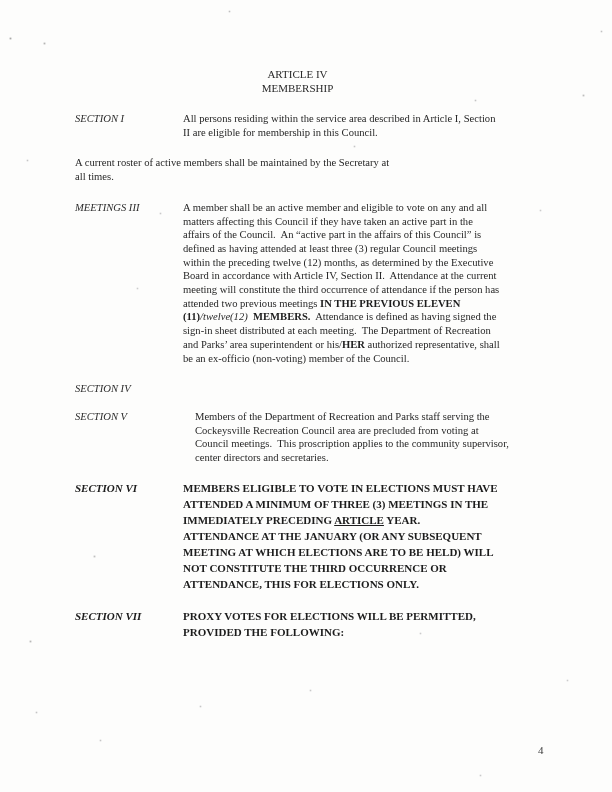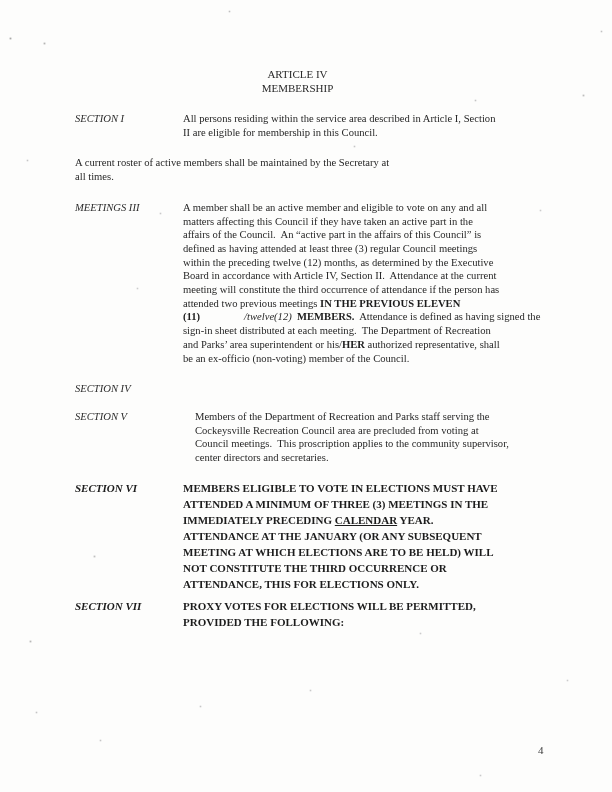--- a/index.html
+++ b/index.html
@@ -28,21 +28,21 @@
   }
   .rows { width: 490px; }
   .row {
     display: flex;
     margin-bottom: 17px;
     font-size: 10.6px;
     line-height: 13.7px;
   }
   .rows .row:nth-child(4) { margin-bottom: 14px; }
   .rows .row:nth-child(5) { margin-bottom: 15px; gap: 12px; }
-  .rows .row:nth-child(6) { margin-bottom: 6px; }
+  .rows .row:nth-child(6) { margin-bottom: 16px; }
   .rows .row:last-child  { margin-bottom: 0; }
   .label {
     flex: 0 0 108px;
     width: 108px;
     white-space: nowrap;
     color: #2d2d2d;
     font-style: italic;
   }
   .body {
     width: 382px;
@@ -50,21 +50,21 @@
     color: #272727;
   }
   .row.bold-row {
     font-size: 11px;
     line-height: 16px;
   }
   .row.bold-row .label,
   .row.bold-row .body { font-weight: bold; color: #1c1c1c; }
   .run-n { }
   .run-b { font-weight: bold; color: #1c1c1c; }
-  .run-i { font-style: italic; padding-left: 44px; }
+  .run-i { font-style: italic; }
   .run-bu { font-weight: bold; text-decoration: underline; color: #1c1c1c; }
   .page-number {
     position: absolute;
     left: 538px; top: 744px;
     font-size: 11px;
     color: #3a3a3a;
   }
   
   .speckles {
     position: absolute; left: 0; top: 0;
@@ -141,21 +141,21 @@
     <div class="body"><span class="run-n">Members of the Department of Recreation and Parks staff serving the
 Cockeysville Recreation Council area are precluded from voting at
 Council meetings.  This proscription applies to the community supervisor,
 center directors and secretaries.</span></div>
   </div>
 
   <div class="row bold-row">
     <div class="label">SECTION VI</div>
     <div class="body"><span class="run-b">MEMBERS ELIGIBLE TO VOTE IN ELECTIONS MUST HAVE
 ATTENDED A MINIMUM OF THREE (3) MEETINGS IN THE
-IMMEDIATELY PRECEDING </span><span class="run-bu">CALENDAR</span><span class="run-b"> YEAR.
+IMMEDIATELY PRECEDING </span><span class="run-bu">ARTICLE</span><span class="run-b"> YEAR.
 ATTENDANCE AT THE JANUARY (OR ANY SUBSEQUENT
 MEETING AT WHICH ELECTIONS ARE TO BE HELD) WILL
 NOT CONSTITUTE THE THIRD OCCURRENCE OR
 ATTENDANCE, THIS FOR ELECTIONS ONLY.</span></div>
   </div>
 
   <div class="row bold-row">
     <div class="label">SECTION VII</div>
     <div class="body"><span class="run-b">PROXY VOTES FOR ELECTIONS WILL BE PERMITTED,
 PROVIDED THE FOLLOWING:</span></div>

